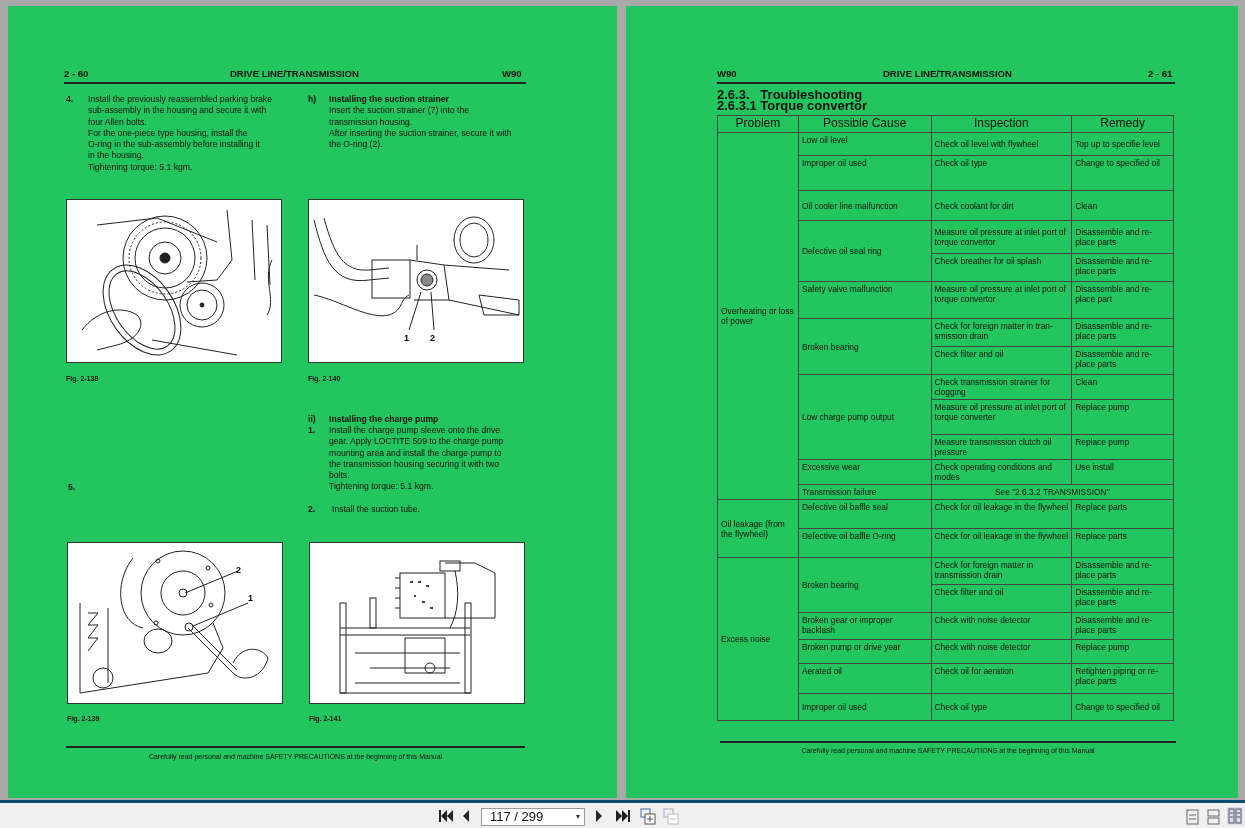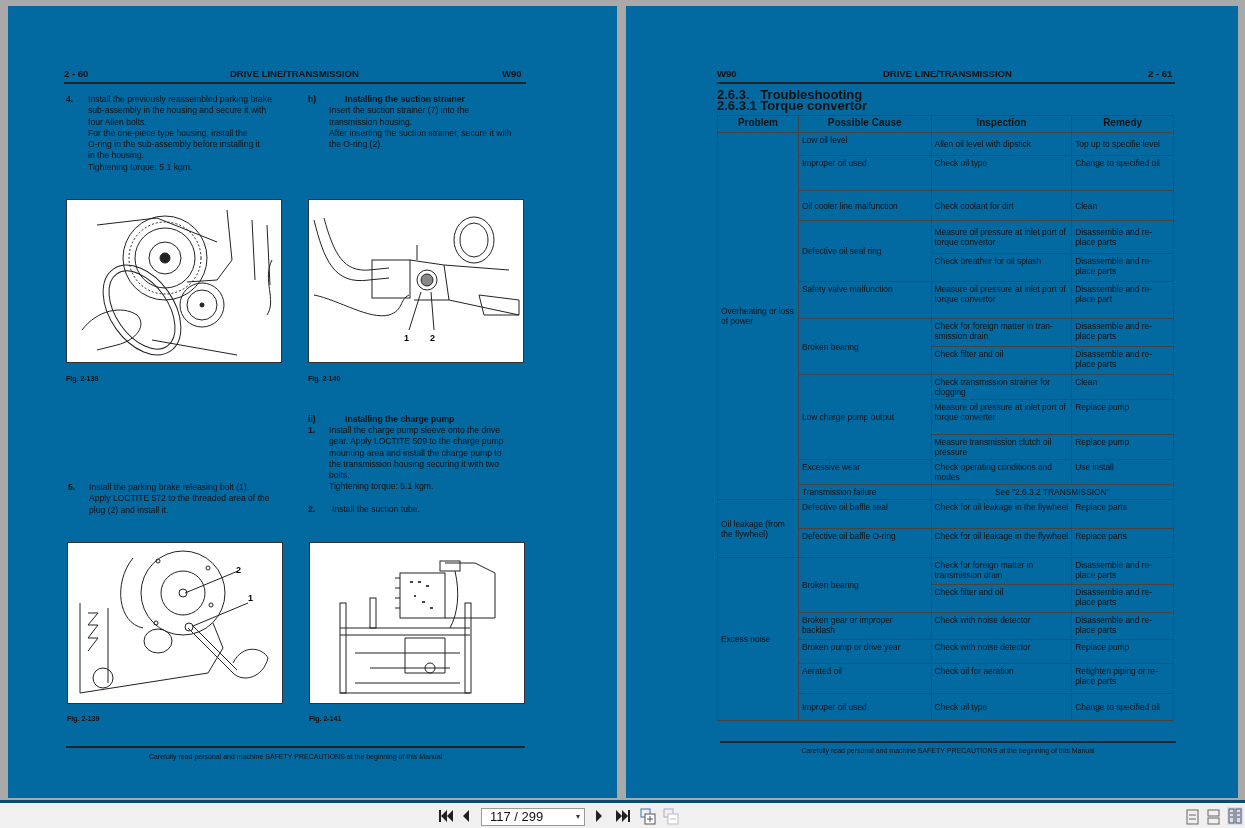--- a/index.html
+++ b/index.html
@@ -1,31 +1,31 @@
 <!DOCTYPE html>
 <html><head>
 <meta charset="utf-8">
 <style>
   html,body{margin:0;padding:0;}
   body{width:1245px;height:828px;background:#a9a9a9;position:relative;overflow:hidden;font-family:"Liberation Sans",sans-serif;color:#111;}
-  .page{position:absolute;top:6px;background:#0369a1;height:792px;}
+  .page{position:absolute;top:6px;background:#22c55e;height:792px;}
   #page-left{left:8px;width:609px;}
   #page-right{left:626px;width:612px;}
   .hdr{position:absolute;top:62px;font-size:9.5px;font-weight:bold;}
   .hrule{position:absolute;height:1px;background:#222;}
   .txt{position:absolute;font-size:8.6px;line-height:11.3px;}
   .num{position:absolute;font-size:8.6px;font-weight:bold;}
-  .bold{font-weight:bold;margin-left:16px;}
+  .bold{font-weight:bold;}
   .fig{position:absolute;border:1px solid #333;background:#fff;}
   .figcap{position:absolute;font-size:7px;font-weight:bold;}
   .foot{position:absolute;font-size:7px;text-align:center;}
   .sec{position:absolute;font-size:13px;font-weight:bold;line-height:11px;}
   table.ts{position:absolute;left:91px;top:109px;width:457px;border-collapse:collapse;font-size:8.4px;line-height:10px;}
   table.ts th,table.ts td{border:1px solid #444;padding:2px 3px;vertical-align:top;}
-  table.ts th{font-weight:bold;text-align:center;font-size:10px;height:12px;}
+  table.ts th{font-weight:normal;text-align:center;font-size:12px;height:12px;}
   table.ts td.prob{vertical-align:middle;text-align:left;}
   table.ts td.mid{vertical-align:middle;}
   table.ts td.ctr{text-align:center;}
   .toolbar{position:absolute;left:0;top:800px;width:1245px;height:28px;background:#f0f0f0;border-top:3px solid #0c4a6e;}
   .tb-btn{position:absolute;top:6px;font-size:14px;color:#222;cursor:pointer;}
   .page-input{position:absolute;left:481px;top:5px;width:104px;height:18px;border:1px solid #9a9a9a;background:#fff;font-size:13px;box-sizing:border-box;padding-left:8px;line-height:16px;}
   .page-input .dd{position:absolute;right:4px;top:0;font-size:8px;color:#333;}
   svg{display:block;}
 </style>
 </head>
@@ -112,25 +112,20 @@
     <div>gear. Apply LOCTITE 509 to the charge pump</div>
     <div>mounting area and install the charge pump to</div>
     <div>the transmission housing securing it with two</div>
     <div>bolts.</div>
     <div>Tightening torque: 5.1 kgm.</div>
   </div>
   <div class="num" style="left:300px;top:498px;">2.</div>
   <div class="txt" style="left:324px;top:498px;">Install the suction tube.</div>
 
   <div class="num" style="left:60px;top:476px;">5.</div>
-  <div class="txt" style="left:81px;top:476px;width:210px;">
-    <div>Install the parking brake releasing bolt (1).</div>
-    <div>Apply LOCTITE 572 to the threaded area of the</div>
-    <div>plug (2) and install it.</div>
-  </div>
 
   <div class="fig" style="left:59px;top:536px;width:214px;height:160px;">
     <svg width="214" height="160" viewBox="0 0 214 160">
       <g fill="none" stroke="#222" stroke-width="1">
         <path d="M65 15 C45 40 50 80 75 85"></path>
         <circle cx="115" cy="50" r="42"></circle>
           <circle cx="115" cy="50" r="22"></circle>
           <circle cx="115" cy="50" r="4"></circle>
         <circle cx="90" cy="18" r="2"></circle>
           <circle cx="140" cy="25" r="2"></circle>
@@ -203,21 +198,21 @@
     <tbody>
         <tr>
       <th>Problem</th>
       <th>Possible Cause</th>
       <th>Inspection</th>
       <th>Remedy</th>
     </tr>
     <tr style="height:23px">
       <td class="prob" rowspan="13">Overheating or loss of power</td>
       <td>Low oil level</td>
-      <td class="mid">Allen oil level with dipstick</td>
+      <td class="mid">Check oil level with flywheel</td>
       <td class="mid">Top up to specifie level</td>
     </tr>
     <tr style="height:35px">
       <td>Improper oil used</td>
       <td>Check oil type</td>
       <td>Change to specified oil</td>
     </tr>
     <tr style="height:30px">
       <td class="mid">Oil cooler line malfunction</td>
       <td class="mid">Check coolant for dirt</td>

